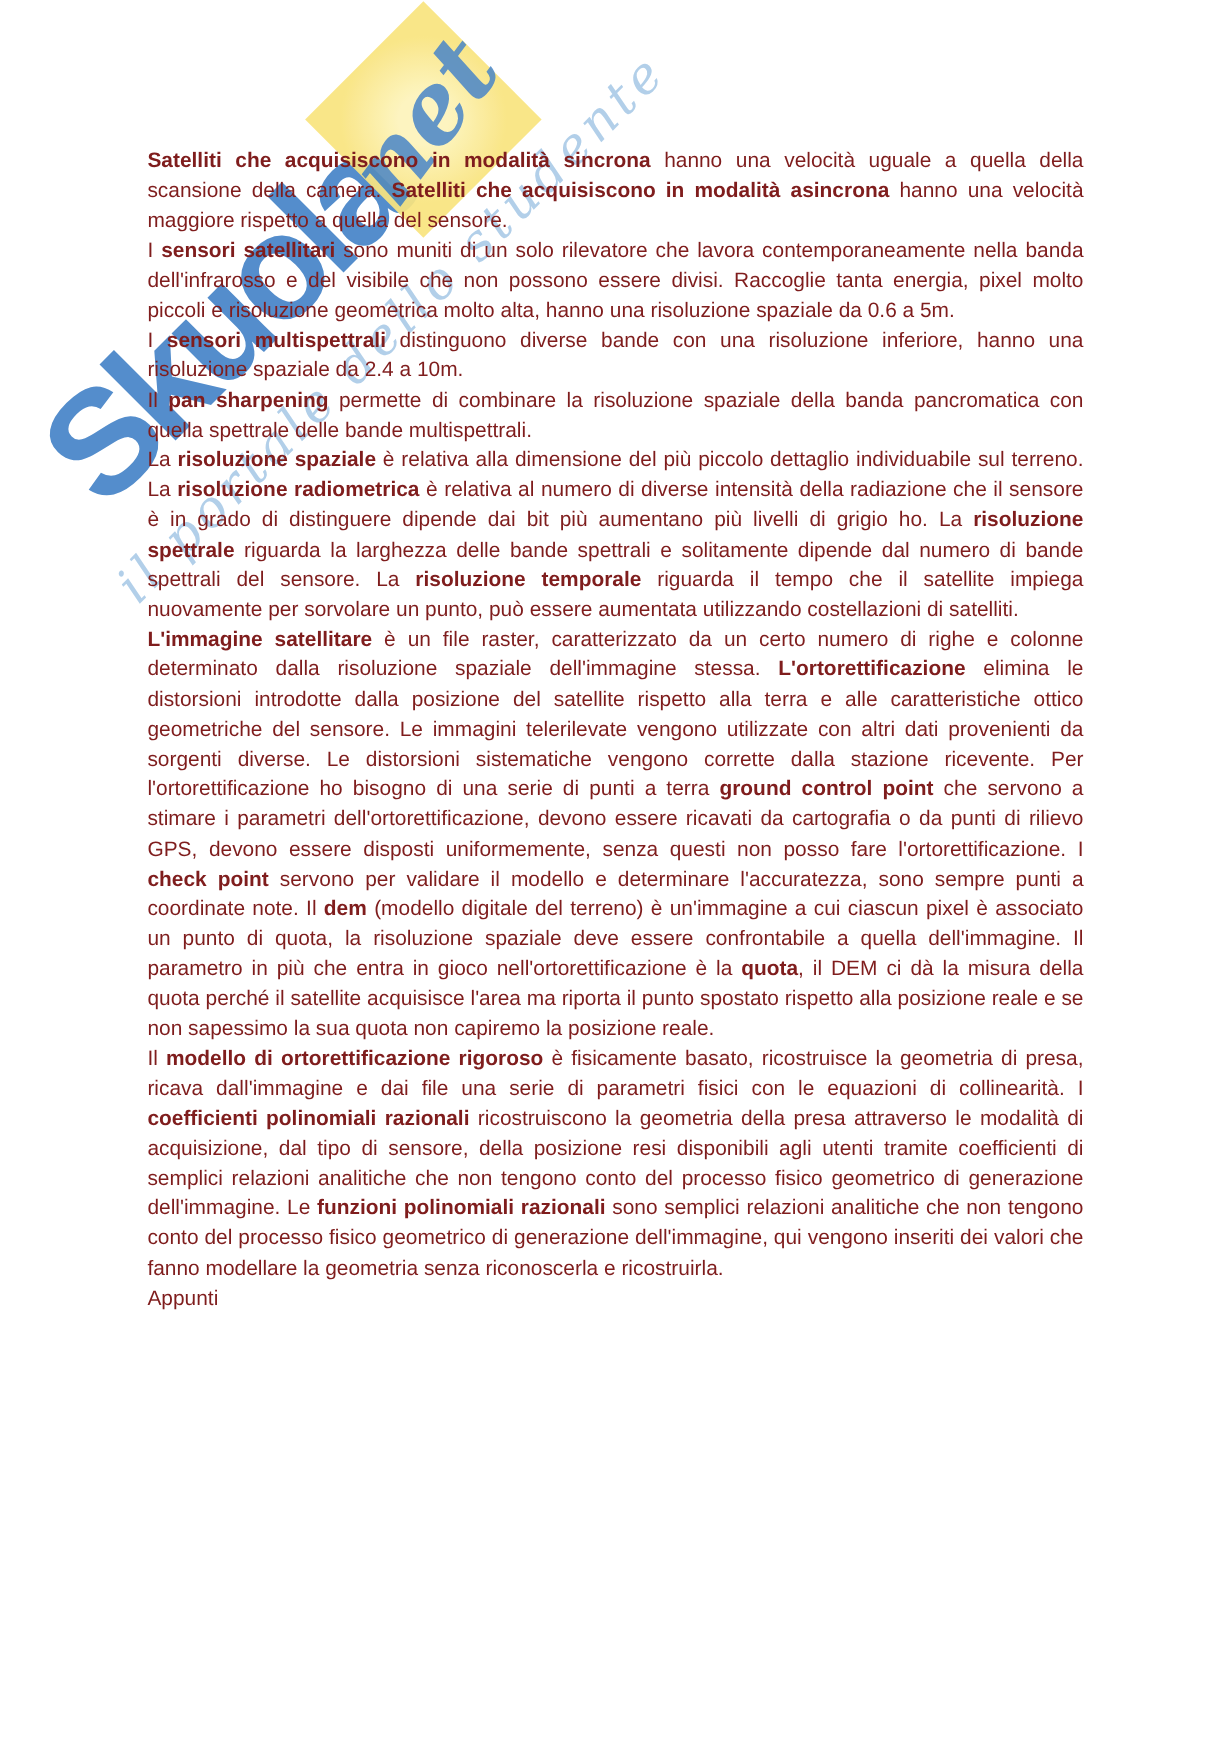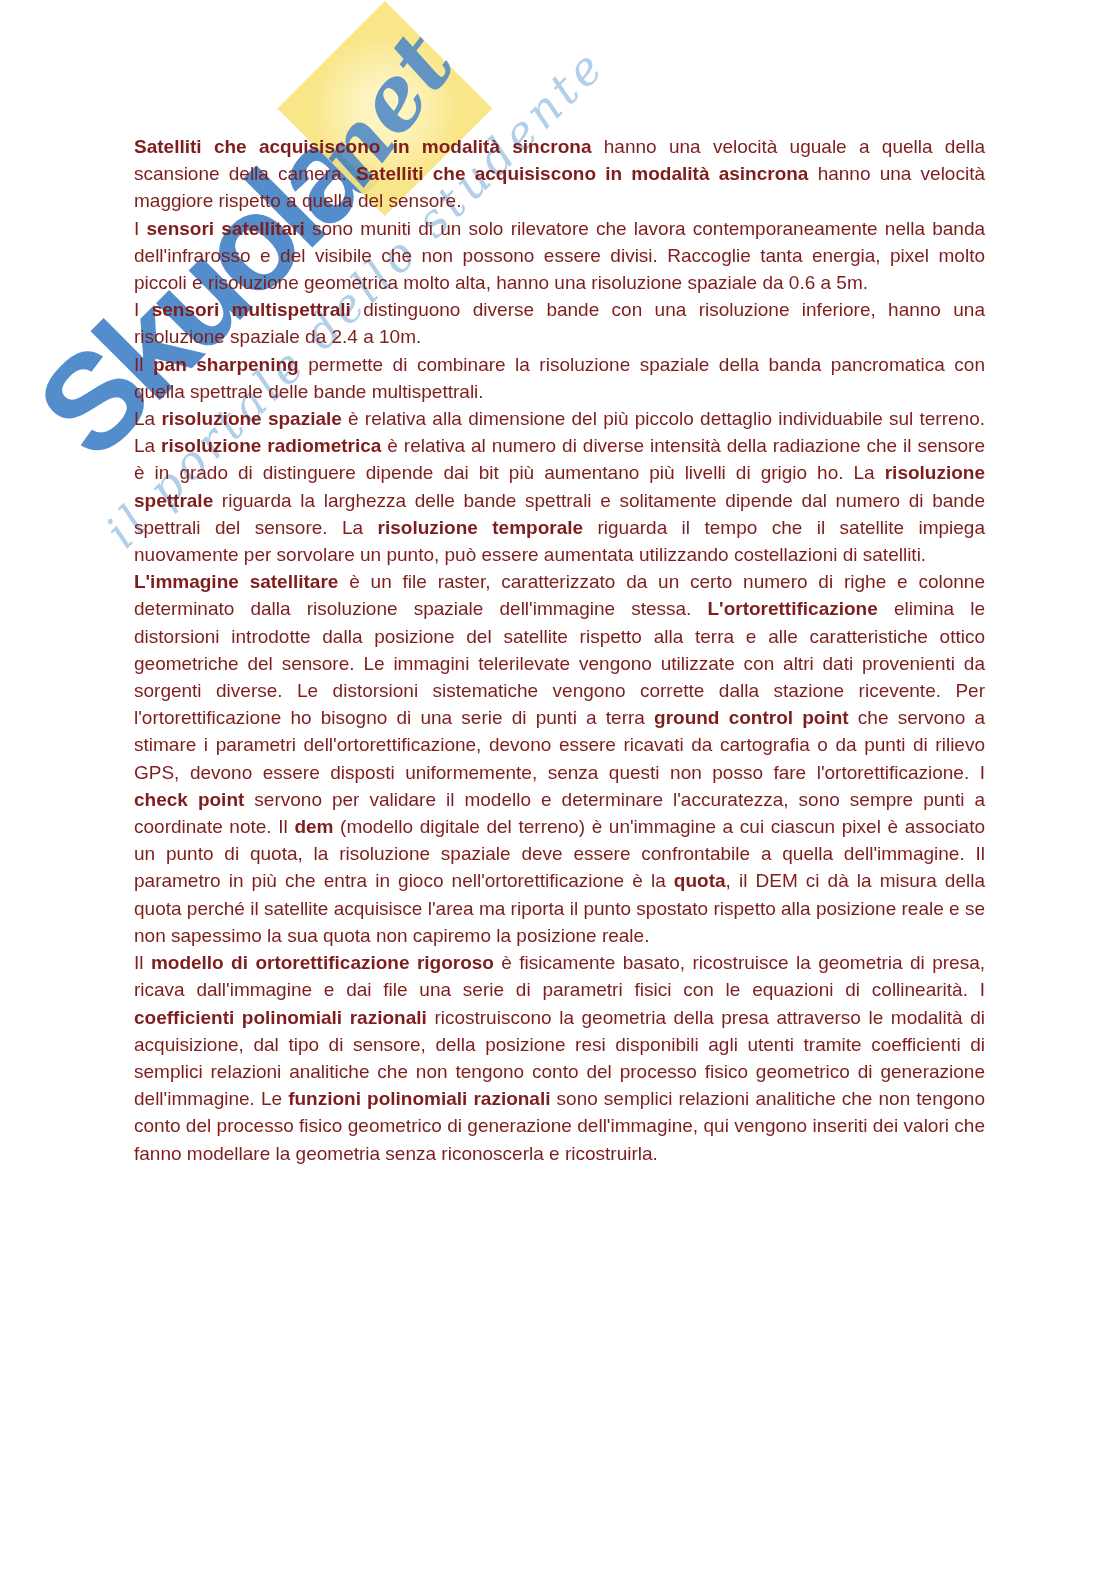--- a/index.html
+++ b/index.html
@@ -105,13 +105,14 @@
 
 <div class="doc">
 
 <p><span class="b">Satelliti che acquisiscono in modalità sincrona</span><span> hanno una velocità uguale a quella della scansione della camera. </span><span class="b">Satelliti che acquisiscono in modalità asincrona</span><span> hanno una velocità maggiore rispetto a quella del sensore.</span></p>
     <p><span>I </span><span class="b">sensori satellitari</span><span> sono muniti di un solo rilevatore che lavora contemporaneamente nella banda dell'infrarosso e del visibile che non possono essere divisi. Raccoglie tanta energia, pixel molto piccoli e risoluzione geometrica molto alta, hanno una risoluzione spaziale da 0.6 a 5m.</span></p>
     <p><span>I </span><span class="b">sensori multispettrali</span><span> distinguono diverse bande con una risoluzione inferiore, hanno una risoluzione spaziale da 2.4 a 10m.</span></p>
     <p><span>Il </span><span class="b">pan sharpening</span><span> permette di combinare la risoluzione spaziale della banda pancromatica con quella spettrale delle bande multispettrali.</span></p>
     <p><span>La </span><span class="b">risoluzione spaziale</span><span> è relativa alla dimensione del più piccolo dettaglio individuabile sul terreno. La </span><span class="b">risoluzione radiometrica</span><span> è relativa al numero di diverse intensità della radiazione che il sensore è in grado di distinguere dipende dai bit più aumentano più livelli di grigio ho. La </span><span class="b">risoluzione spettrale</span><span> riguarda la larghezza delle bande spettrali e solitamente dipende dal numero di bande spettrali del sensore. La </span><span class="b">risoluzione temporale</span><span>  riguarda il tempo che il satellite impiega nuovamente per sorvolare un punto, può essere aumentata utilizzando costellazioni di satelliti.</span></p>
     <p><span class="b">L'immagine satellitare</span><span> è un file raster, caratterizzato da un certo numero di righe e colonne determinato dalla risoluzione spaziale dell'immagine stessa. </span><span class="b">L'ortorettificazione</span><span> elimina le distorsioni introdotte dalla posizione del satellite rispetto alla terra e alle caratteristiche ottico geometriche del sensore. Le immagini telerilevate vengono utilizzate con altri dati provenienti da sorgenti diverse. Le distorsioni sistematiche vengono corrette dalla stazione ricevente. Per l'ortorettificazione ho bisogno di una serie di punti a terra </span><span class="b">ground control point</span><span> che servono a stimare i parametri dell'ortorettificazione, devono essere ricavati da cartografia o da punti di rilievo GPS, devono essere disposti uniformemente, senza questi non posso fare l'ortorettificazione. I </span><span class="b">check point</span><span> servono per validare il modello e determinare l'accuratezza, sono sempre punti a coordinate note. Il </span><span class="b">dem</span><span> (modello digitale del terreno) è un'immagine a cui ciascun pixel è associato un punto di quota, la risoluzione spaziale deve essere confrontabile a quella dell'immagine. Il parametro in più che entra in gioco nell'ortorettificazione è la </span><span class="b">quota</span><span>, il DEM ci dà la misura della quota perché il satellite acquisisce l'area ma riporta il punto spostato rispetto alla posizione reale e se non sapessimo la sua quota non capiremo la posizione reale.</span></p>
     <p><span>Il </span><span class="b">modello di ortorettificazione rigoroso</span><span> è fisicamente basato,  ricostruisce la geometria di presa, ricava dall'immagine e dai file una serie di parametri fisici con le equazioni di collinearità. I </span><span class="b">coefficienti polinomiali razionali</span><span> ricostruiscono la geometria della presa attraverso le modalità di acquisizione, dal tipo di sensore, della posizione resi disponibili agli utenti tramite coefficienti di semplici relazioni analitiche che non tengono conto del processo fisico geometrico di generazione dell'immagine. Le </span><span class="b">funzioni polinomiali razionali</span><span> sono semplici relazioni analitiche che non tengono conto del processo fisico geometrico di generazione dell'immagine, qui vengono inseriti dei valori che fanno modellare la geometria senza riconoscerla e ricostruirla.</span></p>
+    <p class="footer-note">Appunti</p>
   </div>
 
 </body></html>

